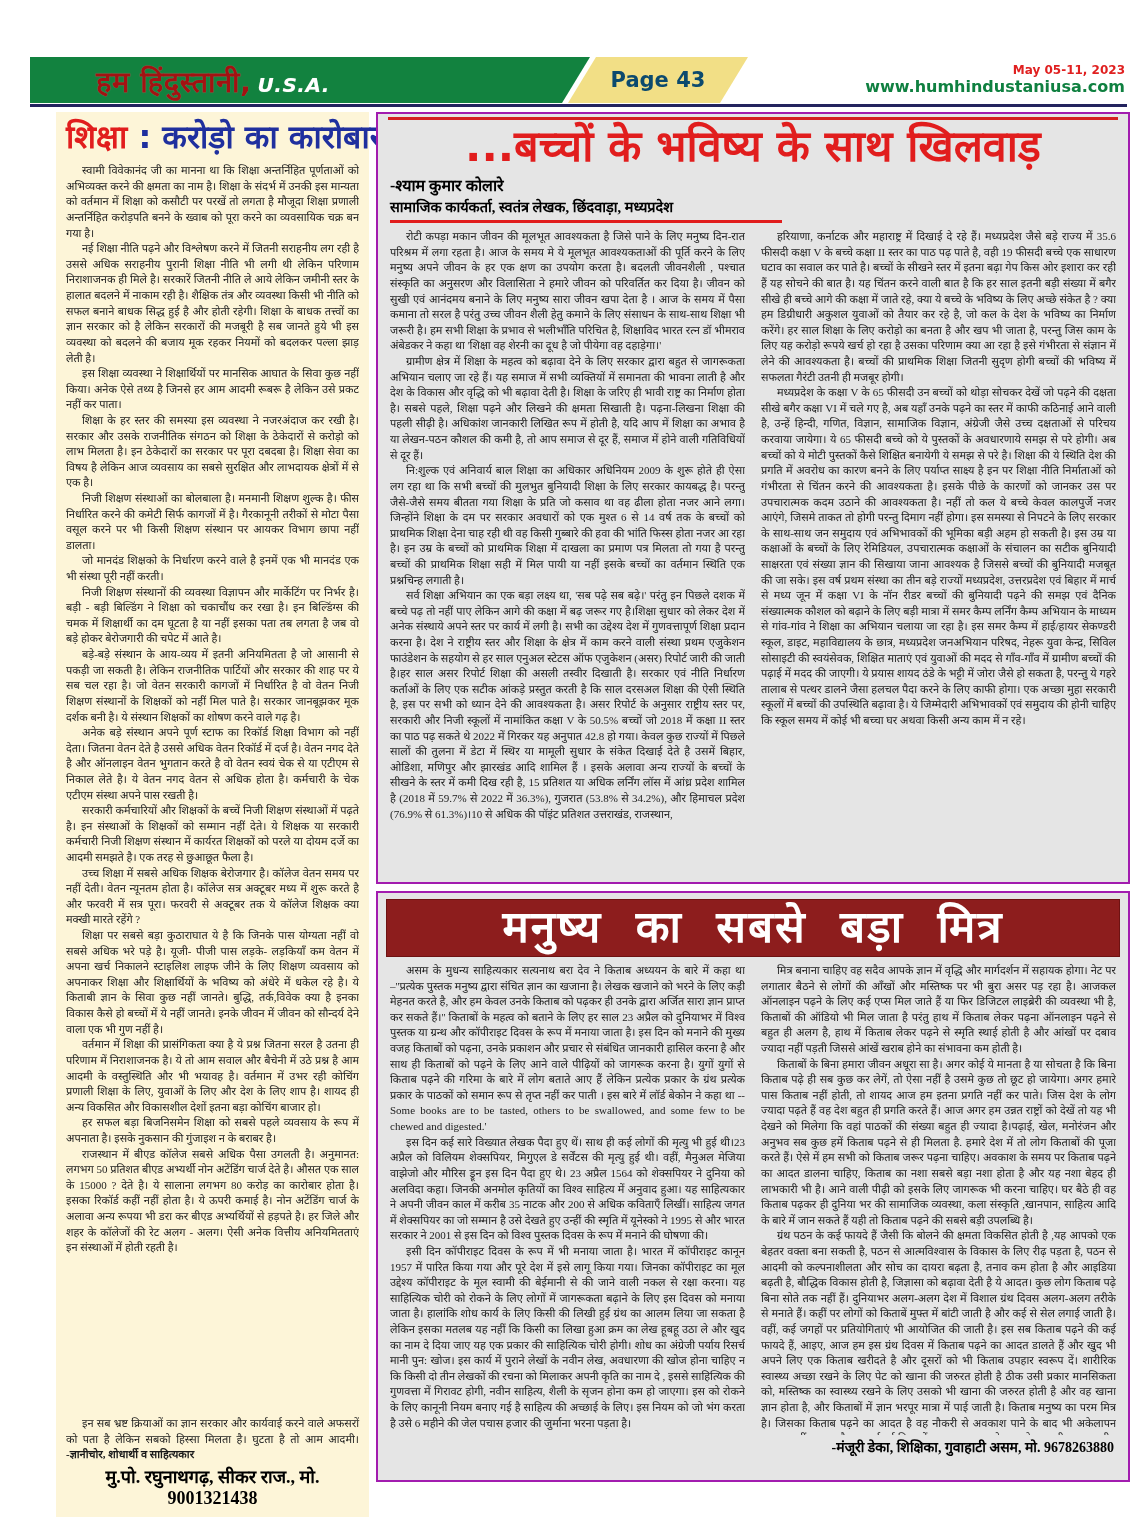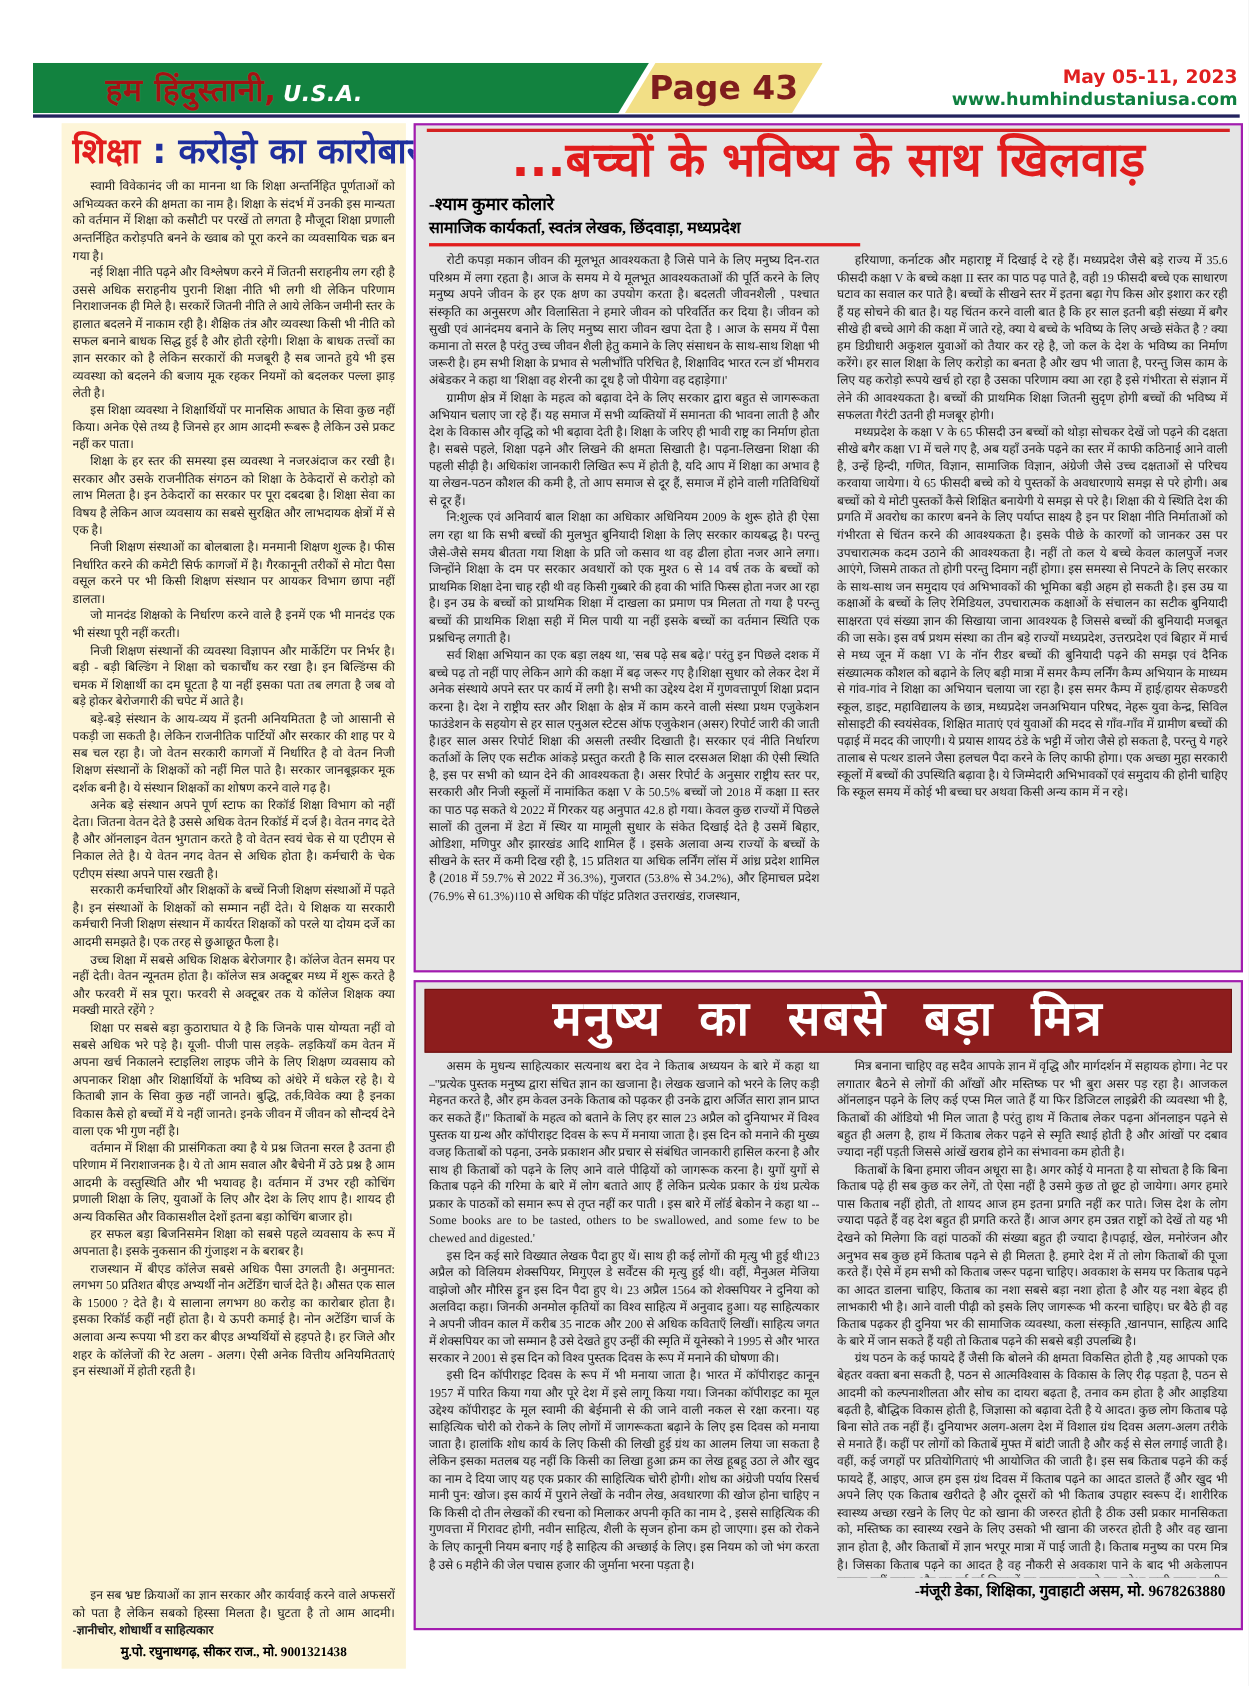--- a/index.html
+++ b/index.html
@@ -8,39 +8,39 @@
 
   
   .header { position:absolute; top:57px; left:30px; right:8px; height:46px; display:flex; align-items:stretch; }
   .hdr-green { width:560px; background:#12823f; clip-path:polygon(0 0,100% 0,calc(100% - 28px) 100%,0 100%);
                display:flex; align-items:center; padding-left:66px; }
   .masthead { color:#a31212; font-family:"DejaVu Sans","Liberation Sans",sans-serif; font-weight:bold;
               font-size:29px; text-shadow:0 0 1px #ffffff55; letter-spacing:.5px; white-space:nowrap; }
   .masthead .usa { font-size:20px; font-style:italic; color:#ffffff; margin-left:6px; }
   .hdr-yellow { width:180px; margin-left:-22px; background:#f2df86; clip-path:polygon(28px 0,100% 0,calc(100% - 28px) 100%,0 100%);
                 display:flex; align-items:center; justify-content:center; }
-  .page-num { font-family:"DejaVu Sans","Liberation Sans",sans-serif; font-weight:bold; font-size:30px; color:#7f1d1d; }
+  .page-num { font-family:"DejaVu Sans","Liberation Sans",sans-serif; font-weight:bold; font-size:21px; color:#0c4a6e; }
   .hdr-right { flex:1; display:flex; flex-direction:column; align-items:flex-end; justify-content:center; line-height:1.15; padding-right:2px; }
-  .issue-date { color:#e02020; font-family:"DejaVu Sans","Liberation Sans",sans-serif; font-weight:bold; font-size:17px; }
+  .issue-date { color:#e02020; font-family:"DejaVu Sans","Liberation Sans",sans-serif; font-weight:bold; font-size:12px; }
   .website { color:#0f8040; font-family:"DejaVu Sans","Liberation Sans",sans-serif; font-weight:bold; font-size:16px; }
   .header-rule { position:absolute; top:104px; left:30px; right:8px; height:3px; background:#23235e; }
 
   
   .content { position:absolute; top:112px; left:56px; right:5px; display:flex; gap:7px; }
   .left-col { flex:none; width:313px; height:1405px; background:#fdf5d8; padding:6px 10px 8px;
               display:flex; flex-direction:column; }
   .left-title { text-align:center; font-family:"DejaVu Sans","Liberation Sans",sans-serif; font-weight:bold;
                 font-size:32px; line-height:1.1; margin:2px 0 8px; white-space:nowrap; }
   .left-title .t-red { color:#e11d1d; }
   .left-title .t-blue { color:#1f2f9e; }
   .para-flow { flex:1; overflow:hidden; }
   p.para { text-align:justify; text-indent:16px; font-size:11px; line-height:1.42; color:#1a1a1a; }
   .left-end p.para { margin-top:2px; }
   .inline-byline { font-weight:bold; }
-  .left-address { text-align:center; font-weight:bold; font-size:12px; margin-top:1px; }
+  .left-address { text-align:center; font-weight:bold; font-size:18px; margin-top:1px; }
 
   .right-col { flex:1; display:flex; flex-direction:column; gap:7px; }
 
   
   .art-box { border:2px solid #a21caf; background:#e5e5e5; display:flex; flex-direction:column; overflow:hidden; }
   .article1 { height:772px; }
   .article2 { height:591px; }
   .red-top { height:3px; background:#d42222; margin:3px 10px 0; }
   .main-title { color:#e11d1d; text-align:center; font-family:"DejaVu Sans","Liberation Sans",sans-serif;
                 font-weight:bold; font-size:43px; line-height:1.12; margin:2px 8px 4px; white-space:nowrap; }

